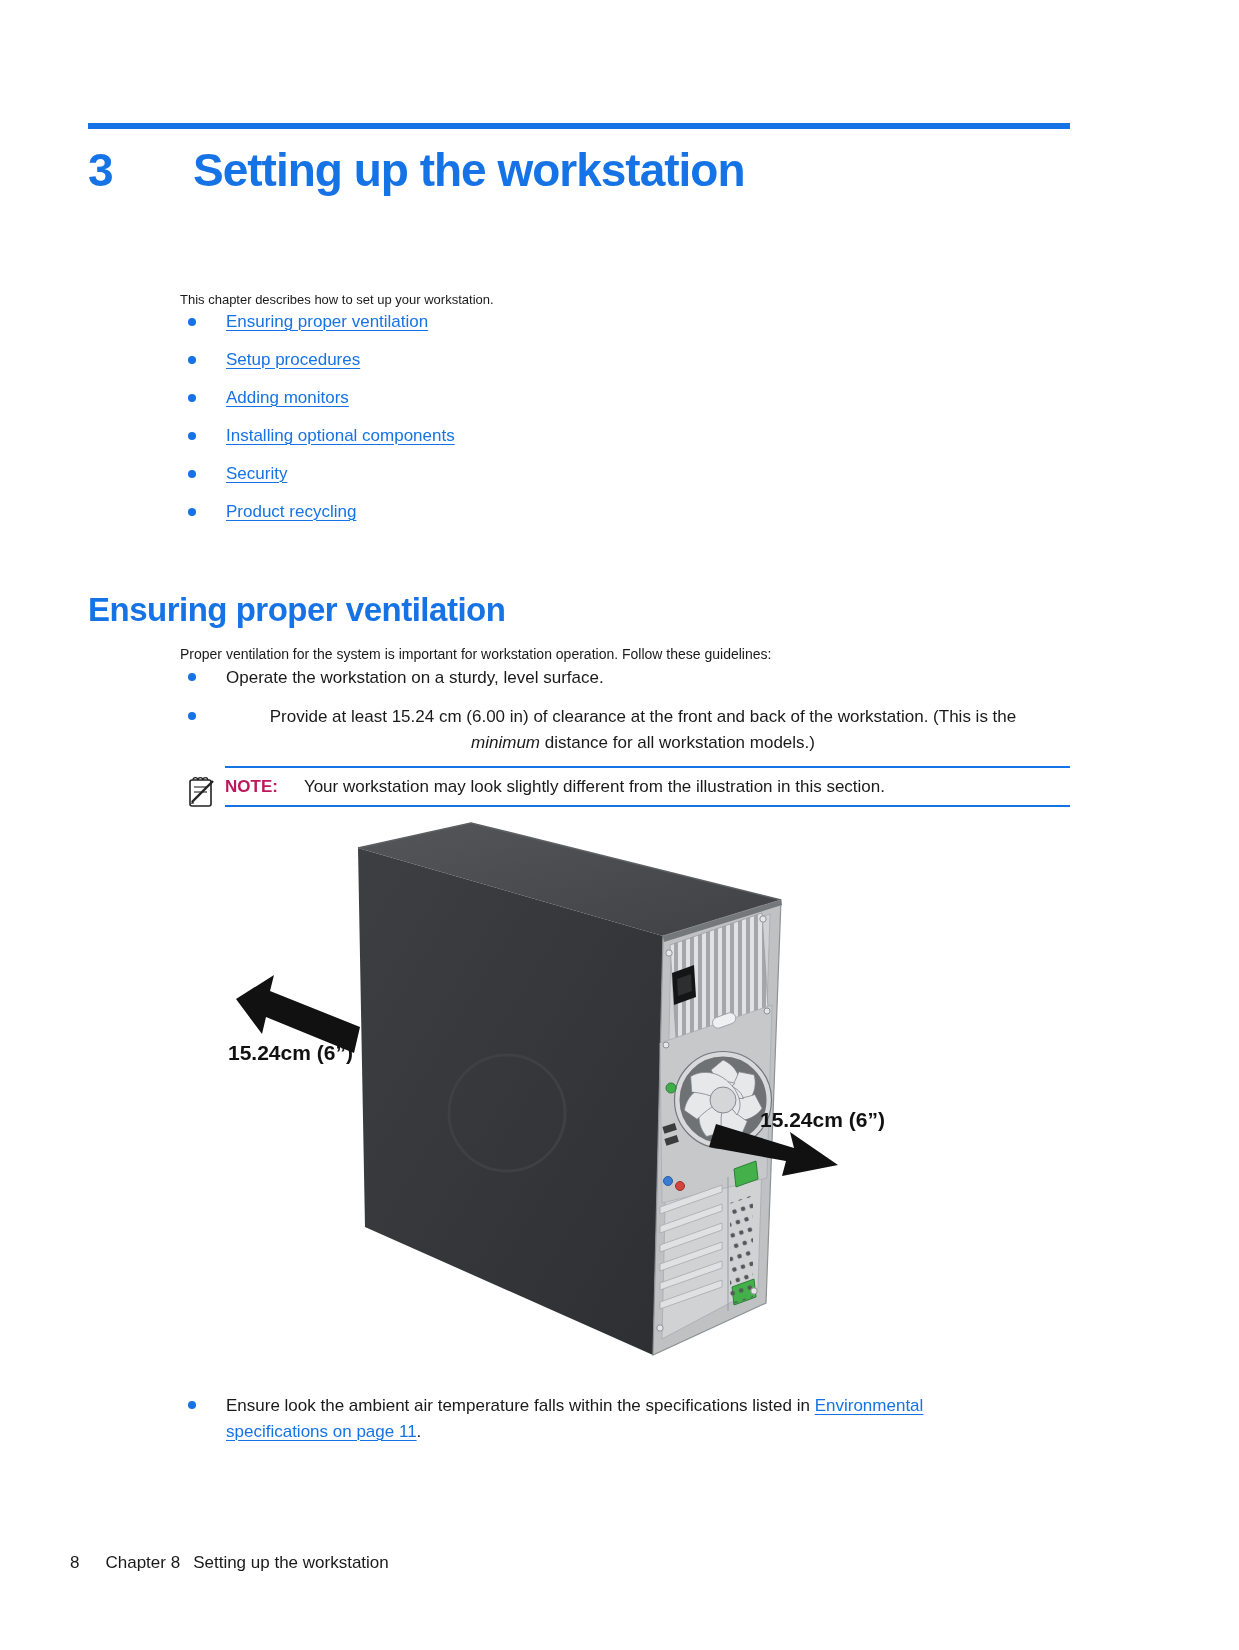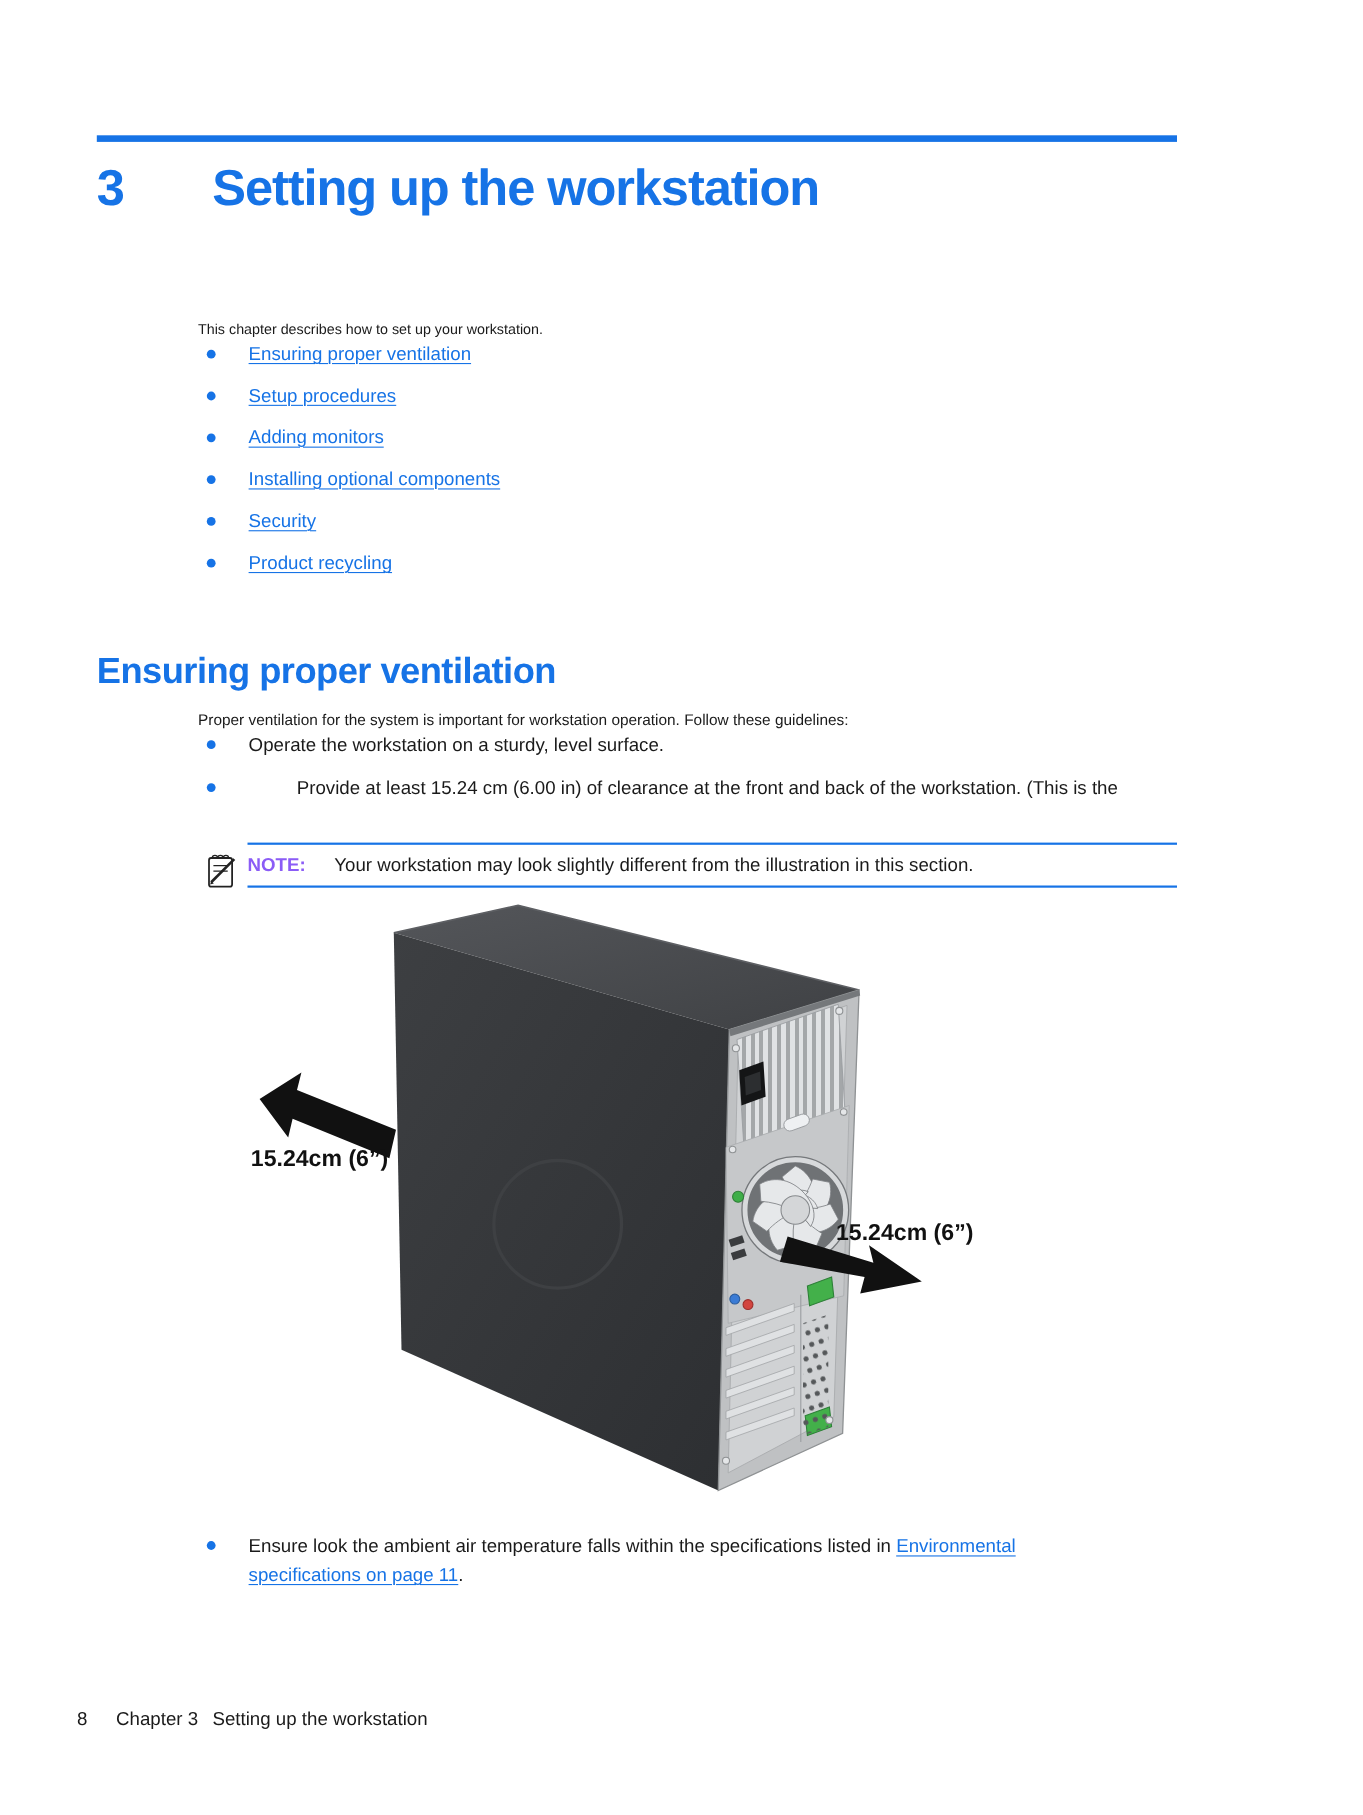--- a/index.html
+++ b/index.html
@@ -26,21 +26,21 @@
   .bullet-block{position:absolute;left:180px;font-size:17px;line-height:26px;width:880px;padding-left:46px;box-sizing:border-box;}
   .bullet-block .dot{top:8px;}
   .b1{top:665px;}
   .b2{top:704px;text-align:center;}
   .b3{top:1393px;}
   .note-box{
     position:absolute;left:225px;top:766px;width:845px;
     border-top:2px solid #1673e6;border-bottom:2px solid #1673e6;
     padding:9px 0 8px 0;font-size:17px;line-height:20px;
   }
-  .note-label{color:#8b5cf6;font-weight:700;margin-right:26px;}
+  .note-label{color:#be185d;font-weight:700;margin-right:26px;}
   .note-icon{position:absolute;left:-38px;top:4px;}
   .figure{position:absolute;left:222px;top:783px;width:700px;height:585px;text-decoration:underline;}
   .fig-label{font-size:21px;font-weight:700;fill:#111111;font-family:"Liberation Sans","DejaVu Sans",sans-serif;}
   .footer{position:absolute;left:70px;top:1553px;font-size:17px;line-height:20px;display:flex;}
   .footer .pgnum{margin-right:26px;}
   .footer .chap{margin-right:13px;}
   .italic{font-style:italic;}
 </style>
 </head>
 <body>
@@ -70,20 +70,21 @@
   <p class="lead">Proper ventilation for the system is important for workstation operation. Follow these guidelines:</p>
 
   <div class="bullet-block b1">
     <span class="dot"></span>
     <span>Operate the workstation on a sturdy, level surface.</span>
   </div>
 
   <div class="bullet-block b2">
     <span class="dot"></span>
     <div>Provide at least 15.24 cm (6.00 in) of clearance at the front and back of the workstation. (This is the</div>
+    <div><span class="italic">minimum</span><span> distance for all workstation models.)</span></div>
   </div>
 
   <div class="note-box">
     <span class="note-icon">
       <svg width="30" height="38" viewBox="0 0 30 38">
         <rect x="3" y="8" width="21" height="26" rx="2" fill="#ffffff" stroke="#222222" stroke-width="1.6"></rect>
         <path d="M6,8 a2.4,2.4 0 0 1 4.8,0" fill="none" stroke="#222222" stroke-width="1.2"></path>
         <path d="M11,8 a2.4,2.4 0 0 1 4.8,0" fill="none" stroke="#222222" stroke-width="1.2"></path>
         <path d="M16,8 a2.4,2.4 0 0 1 4.8,0" fill="none" stroke="#222222" stroke-width="1.2"></path>
         <line x1="7" y1="15" x2="20" y2="15" stroke="#222222" stroke-width="1.1"></line>
@@ -194,17 +195,17 @@
   </div>
 
   <div class="bullet-block b3">
     <span class="dot"></span>
     <div><span>Ensure look the ambient air temperature falls within the specifications listed in </span><a class="doclink">Environmental</a></div>
     <div><a class="doclink">specifications on page 11</a><span>.</span></div>
   </div>
 
   <div class="footer">
     <span class="pgnum">8</span>
-    <span class="chap">Chapter 3</span>
+    <span class="chap">Chapter 8</span>
     <span>Setting up the workstation</span>
   </div>
 
 </div>
 
 </body></html>

